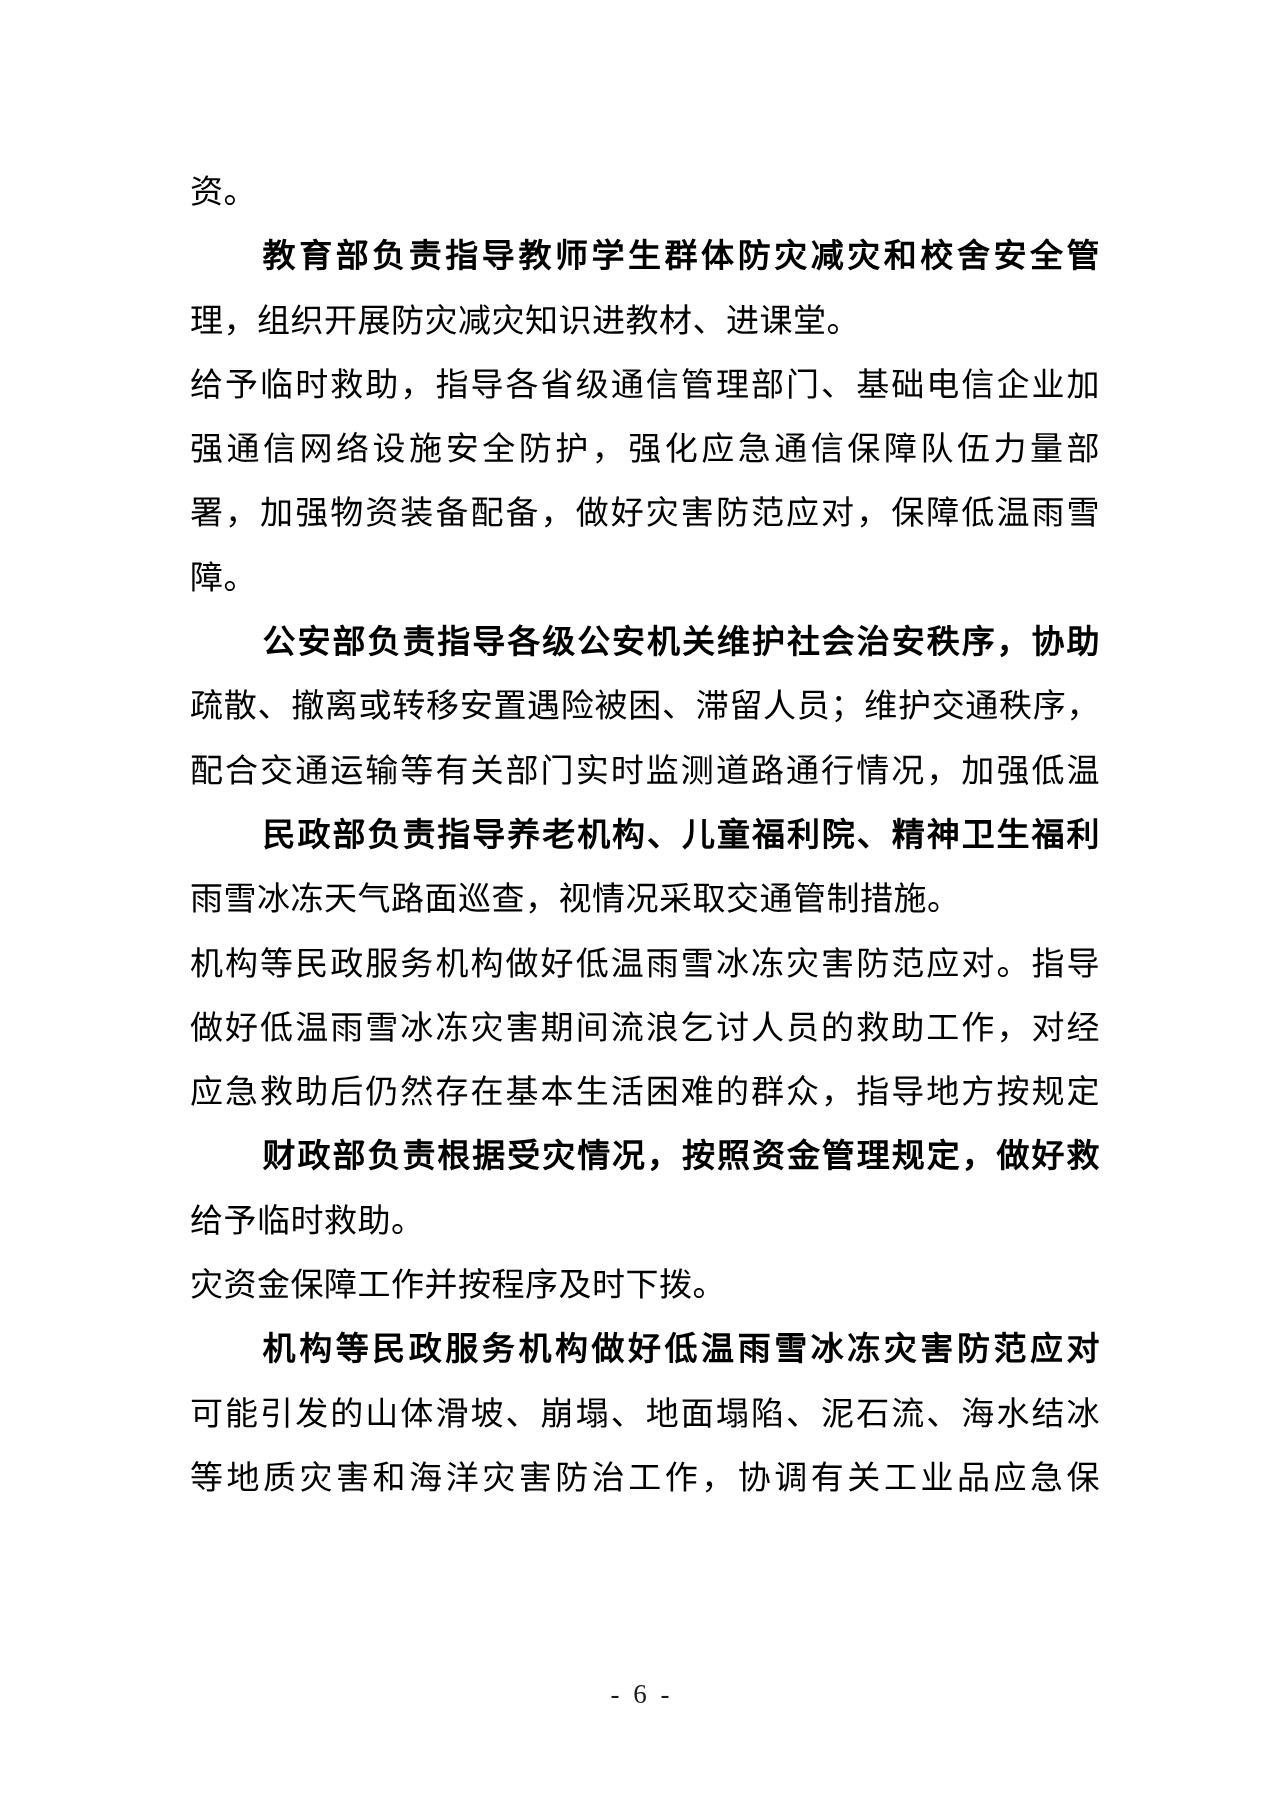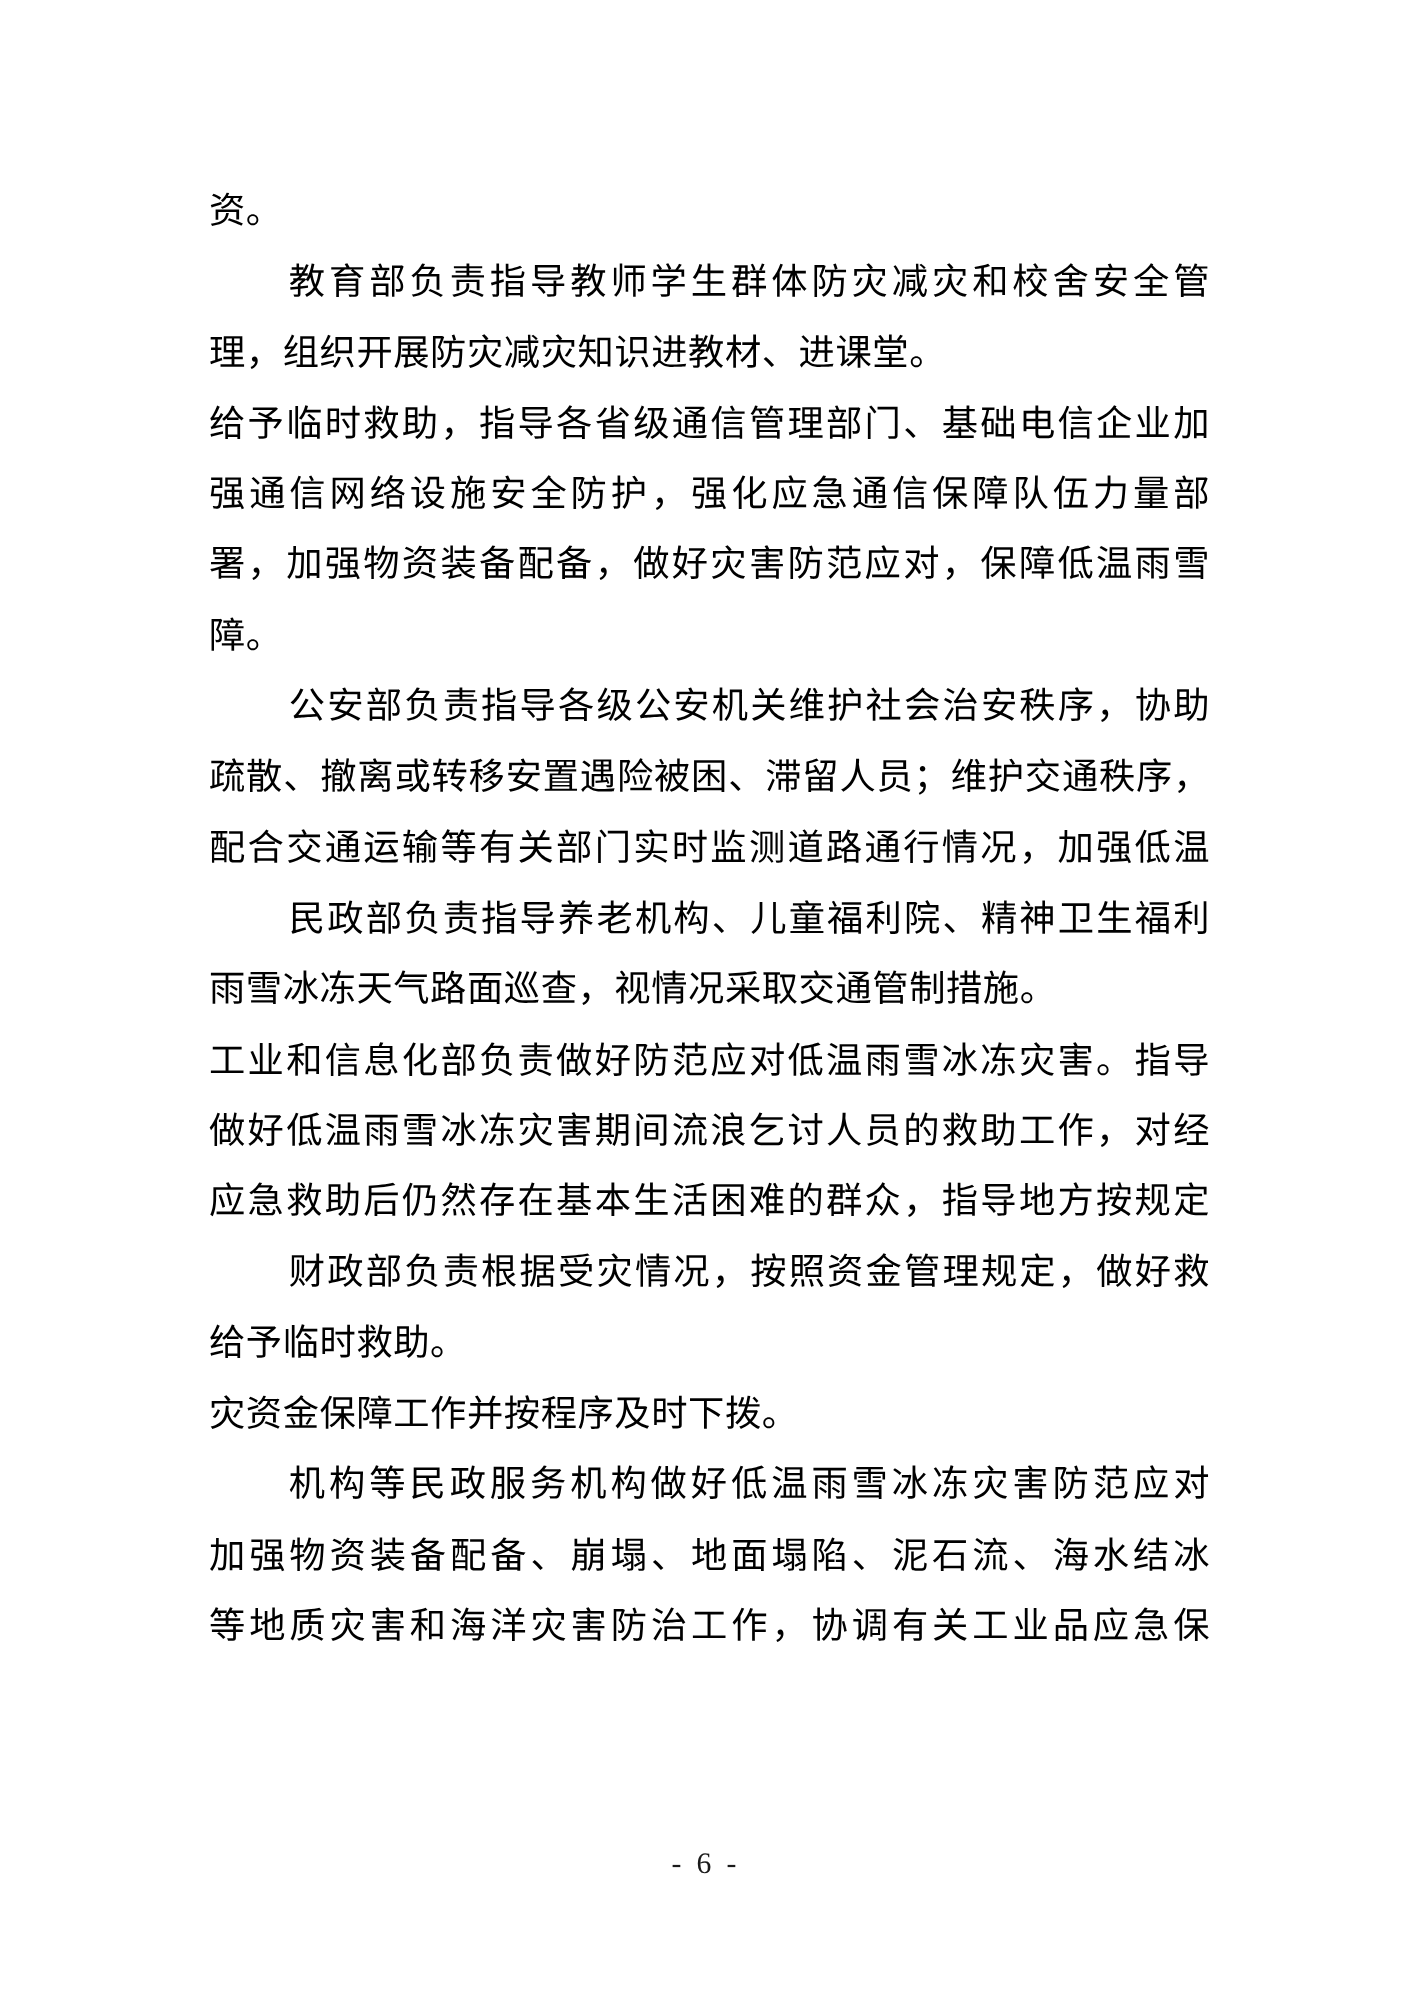--- a/index.html
+++ b/index.html
@@ -36,20 +36,21 @@
     text-justify: inter-character;
     letter-spacing: 0.5px;
     color: #000000;
   }
   .line.p-end {
     text-align: left;
     text-align-last: left;
   }
   .line.indent {
     text-indent: 2.2em;
+    font-weight: bold;
   }
   .page-number {
     position: absolute;
     left: 0;
     top: 1679px;
     width: 1280px;
     text-align: center;
     font-family: "Liberation Serif", serif;
     font-size: 27px;
     line-height: 30px;
@@ -67,25 +68,25 @@
     <div class="line p-end">理，组织开展防灾减灾知识进教材、进课堂。</div>
     <div class="line">给予临时救助，指导各省级通信管理部门、基础电信企业加</div>
     <div class="line">强通信网络设施安全防护，强化应急通信保障队伍力量部</div>
     <div class="line">署，加强物资装备配备，做好灾害防范应对，保障低温雨雪</div>
     <div class="line p-end">障。</div>
     <div class="line indent">公安部负责指导各级公安机关维护社会治安秩序，协助</div>
     <div class="line">疏散、撤离或转移安置遇险被困、滞留人员；维护交通秩序，</div>
     <div class="line">配合交通运输等有关部门实时监测道路通行情况，加强低温</div>
     <div class="line indent">民政部负责指导养老机构、儿童福利院、精神卫生福利</div>
     <div class="line p-end">雨雪冰冻天气路面巡查，视情况采取交通管制措施。</div>
-    <div class="line">工业和信息化部负责做好防范应对低温雨雪冰冻灾害。指导</div>
+    <div class="line">机构等民政服务机构做好低温雨雪冰冻灾害防范应对。指导</div>
     <div class="line">做好低温雨雪冰冻灾害期间流浪乞讨人员的救助工作，对经</div>
     <div class="line">应急救助后仍然存在基本生活困难的群众，指导地方按规定</div>
     <div class="line indent">财政部负责根据受灾情况，按照资金管理规定，做好救</div>
     <div class="line p-end">给予临时救助。</div>
     <div class="line p-end">灾资金保障工作并按程序及时下拨。</div>
     <div class="line indent">机构等民政服务机构做好低温雨雪冰冻灾害防范应对</div>
-    <div class="line">加强物资装备配备、崩塌、地面塌陷、泥石流、海水结冰</div>
+    <div class="line">可能引发的山体滑坡、崩塌、地面塌陷、泥石流、海水结冰</div>
     <div class="line">等地质灾害和海洋灾害防治工作，协调有关工业品应急保</div>
   </div>
 
   <div class="page-number">- 6 -</div>
 </div>
 
 </body></html>

